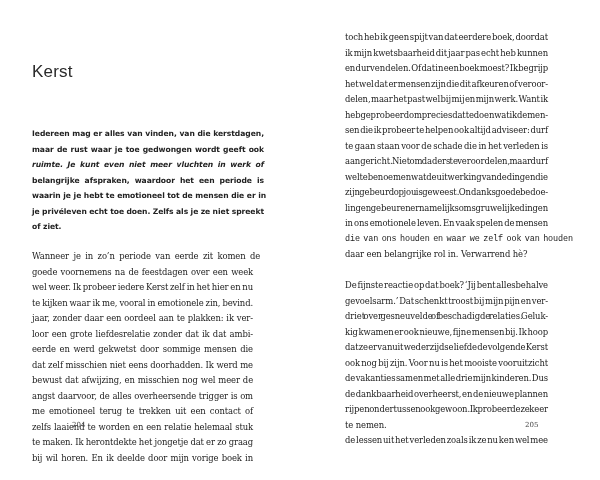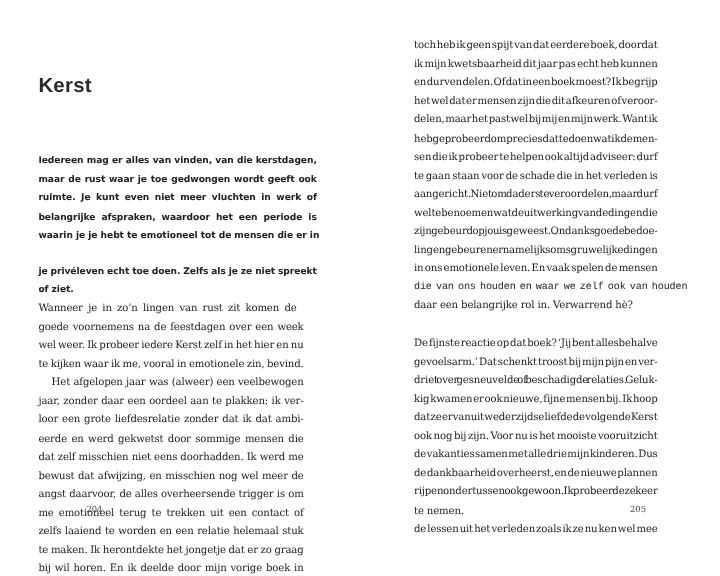--- a/index.html
+++ b/index.html
@@ -21,21 +21,21 @@
     }
     .page-left { left: 0; width: 300px; }
     .page-right { left: 300px; width: 300px; }
 
     .chapter-title {
       position: absolute;
       left: 32px;
       top: 62px;
       font-family: "Liberation Sans", sans-serif;
       font-size: 17px;
-      font-weight: bold;
+      font-weight: normal;
       color: #2a2a2a;
       margin: 0;
       letter-spacing: 0.2px;
     }
 
     .intro {
       position: absolute;
       left: 32px;
       top: 126px;
       width: 232px;
@@ -96,36 +96,35 @@
   </style>
 </head>
 <body>
 
 <div class="page page-left">
   <h1 class="chapter-title">Kerst</h1>
 
   <div class="intro">
     <span class="line" style="word-spacing: 0.0996094px; text-align-last: left;">Iedereen mag er alles van vinden, van die kerstdagen,</span>
     <span class="line" style="word-spacing: 0.588542px; text-align-last: left;">maar de rust waar je toe gedwongen wordt geeft ook</span>
-    <span class="line" style="word-spacing: 1.99479px; text-align-last: left;">ruimte. Je kunt even niet meer vluchten in werk of</span>
+    <span class="line" style="word-spacing: 1.99479px; text-align-last: left; font-style: italic;">ruimte. Je kunt even niet meer vluchten in werk of</span>
     <span class="line" style="word-spacing: 2.4349px; text-align-last: left;">belangrijke afspraken, waardoor het een periode is</span>
     <span class="line" style="word-spacing: 0.00994318px; text-align-last: left;">waarin je je hebt te emotioneel tot de mensen die er in</span>
-    <span class="line" style="word-spacing: -0.139063px; text-align-last: left; margin-top: 14px;">je privéleven echt toe doen. Zelfs als je ze niet spreekt</span>
+    <span class="line" style="word-spacing: -0.139063px; text-align-last: left;">je privéleven echt toe doen. Zelfs als je ze niet spreekt</span>
     <span class="line last">of ziet.</span>
   </div>
 
   <div class="body-col left-body">
     <p>
-      <span class="line" style="word-spacing: 1.86632px; text-align-last: left;">Wanneer je in zo’n lingen van rust zit komen de</span>
+      <span class="line" style="word-spacing: 1.86632px; text-align-last: left;">Wanneer je in zo’n periode van eerde zit komen de</span>
       <span class="line" style="word-spacing: 0.754464px; text-align-last: left;">goede voornemens na de feestdagen over een week</span>
       <span class="line" style="word-spacing: -0.698864px; text-align-last: left;">wel weer. Ik probeer iedere Kerst zelf in het hier en nu</span>
       <span class="line" style="word-spacing: -0.501736px; text-align-last: left;">te kijken waar ik me, vooral in emotionele zin, bevind.</span>
     </p>
     <p>
-      <span class="line" style="padding-left: 11px; word-spacing: 0.234375px; text-align-last: left;">Het afgelopen jaar was (alweer) een veelbewogen</span>
       <span class="line" style="word-spacing: 0.355903px; text-align-last: left;">jaar, zonder daar een oordeel aan te plakken: ik ver-</span>
       <span class="line" style="word-spacing: 0.722656px; text-align-last: left;">loor een grote liefdesrelatie zonder dat ik dat ambi-</span>
       <span class="line" style="word-spacing: 1.14732px; text-align-last: left;">eerde en werd gekwetst door sommige mensen die</span>
       <span class="line" style="word-spacing: 0.0742188px; text-align-last: left;">dat zelf misschien niet eens doorhadden. Ik werd me</span>
       <span class="line" style="word-spacing: 0.410156px; text-align-last: left;">bewust dat afwijzing, en misschien nog wel meer de</span>
       <span class="line" style="word-spacing: 0.140625px; text-align-last: left;">angst daarvoor, de alles overheersende trigger is om</span>
       <span class="line" style="word-spacing: 1.67773px; text-align-last: left;">me emotioneel terug te trekken uit een contact of</span>
       <span class="line" style="word-spacing: 0.439453px; text-align-last: left;">zelfs laaiend te worden en een relatie helemaal stuk</span>
       <span class="line" style="word-spacing: -0.303819px; text-align-last: left;">te maken. Ik herontdekte het jongetje dat er zo graag</span>
       <span class="line" style="word-spacing: 0.75px; text-align-last: left;">bij wil horen. En ik deelde door mijn vorige boek in</span>

